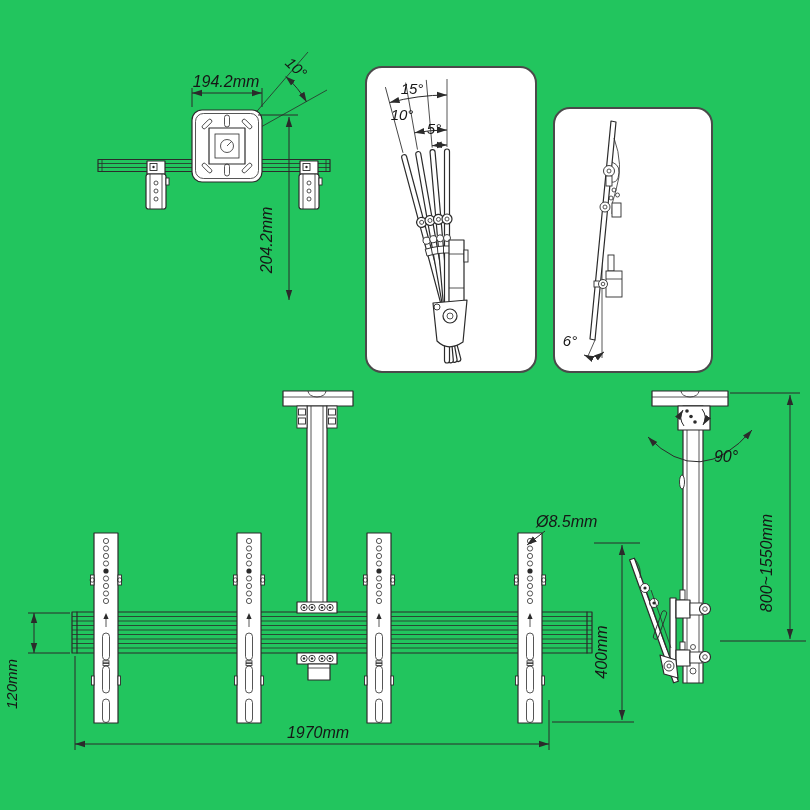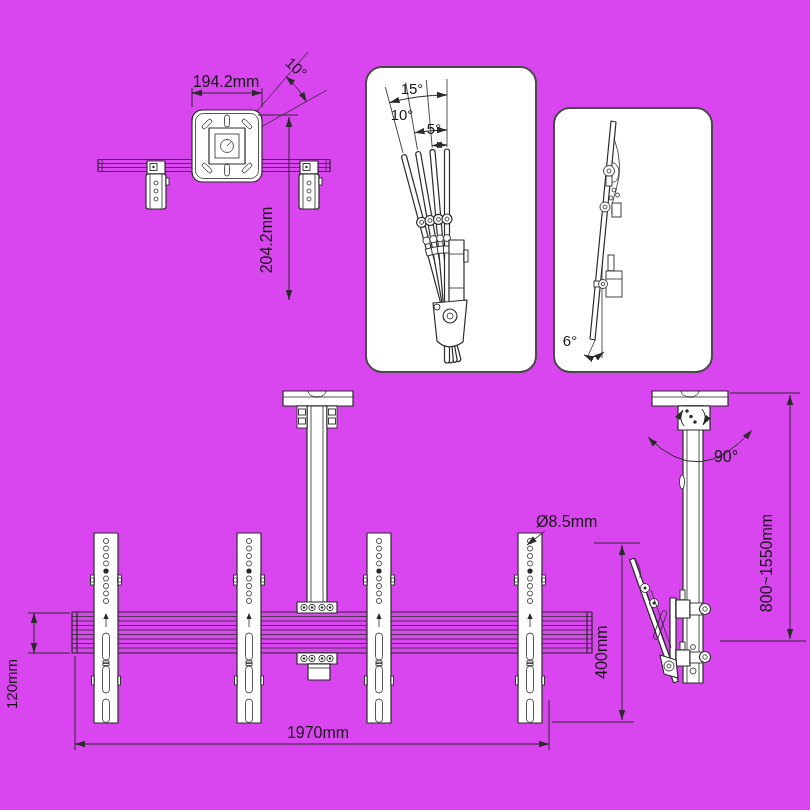--- a/index.html
+++ b/index.html
@@ -1,16 +1,16 @@
 <!DOCTYPE html>
 <html><head>
 <meta charset="utf-8">
 <style>
   html,body{margin:0;padding:0;background:#fff;}
-  .canvas{position:relative;width:810px;height:810px;background:#d946ef;overflow:hidden;}
+  .canvas{position:relative;width:810px;height:810px;background:#22c55e;overflow:hidden;font-style:italic;}
   svg{display:block;}
   .ln{stroke:#2b2b2b;fill:none;stroke-width:1.2;stroke-linejoin:round;stroke-linecap:round;}
   .thin{stroke:#2b2b2b;fill:none;stroke-width:0.8;}
   .fw{fill:#ffffff;stroke:#2b2b2b;stroke-width:1.2;stroke-linejoin:round;}
   .fwt{fill:#ffffff;stroke:#2b2b2b;stroke-width:0.9;}
   .dim{stroke:#2b2b2b;fill:none;stroke-width:1;}
   .dot{fill:#2b2b2b;stroke:none;}
   .panel{fill:#ffffff;stroke:#4a4a4a;stroke-width:2;}
   text{fill:#161616;font-family:"Liberation Sans","DejaVu Sans",sans-serif;}
   .t16{font-size:16px;}

